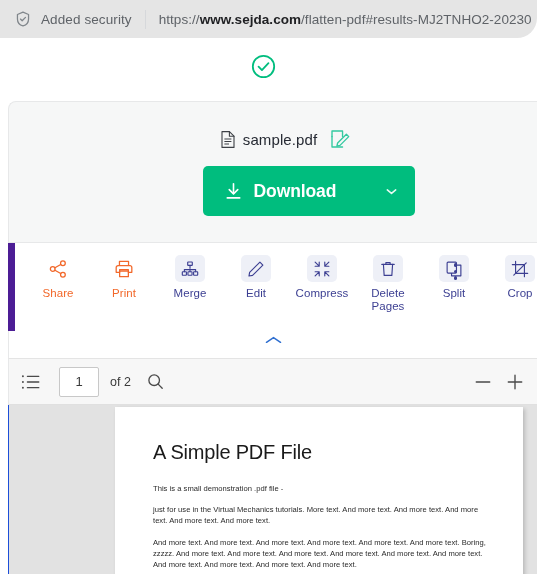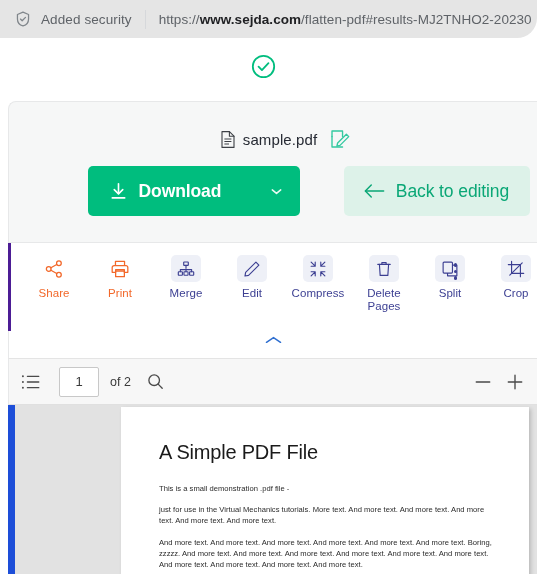--- a/index.html
+++ b/index.html
@@ -81,21 +81,21 @@
     height: 50px; background: #ddf2e9; border-radius: 5px;
     padding: 0 20px; margin-left: 44px; border: none; cursor: pointer;
     min-width: 186px;
   }
   .back-arrow { width: 21px; height: 16px; margin-right: 11px; flex: 0 0 auto; }
   .back-label { font-size: 17.5px; color: #0aa776; letter-spacing: -.1px; white-space: nowrap; }
 
   
   .tool-strip {
     position: absolute; left: 8px; top: 243px; width: 455px; height: 88px;
-    background: #ffffff; border-left: 3px solid #4c1d95;
+    background: #ffffff; border-left: 7px solid #4c1d95;
     display: flex; align-items: flex-start;
   }
   .tool-scroll { display: flex; align-items: flex-start; padding-left: 10px; padding-top: 12px; }
   .tool {
     width: 66px; display: flex; flex-direction: column; align-items: center;
     cursor: pointer; flex: 0 0 auto;
   }
   .tool-ico {
     width: 30px; height: 27px; display: flex; align-items: center; justify-content: center;
     border-radius: 5px; margin-bottom: 5px;
@@ -137,21 +137,21 @@
   .search-icon { width: 17px; height: 17px; margin-left: 16px; cursor: pointer; }
   .vb-right { margin-left: auto; display: flex; align-items: center; padding-right: 6px; }
   .zoom-btn {
     width: 32px; height: 32px; display: flex; align-items: center; justify-content: center;
     cursor: pointer;
   }
 
   
   .viewer {
     position: absolute; left: 8px; top: 405px; width: 529px; height: 169px;
-    background: #e2e2e2; border-left: 7px solid #1d4ed8; overflow: hidden;
+    background: #e2e2e2; border-left: 1px solid #1d4ed8; overflow: hidden;
   }
   .pdf-page {
     position: absolute; left: 106px; top: 2px; width: 408px; height: 520px;
     background: #ffffff;
     box-shadow: 2px 2px 4px rgba(0,0,0,.18);
   }
   .pdf-inner { padding: 34px 32px 0 38px; }
   .pdf-title {
     font-family: "Liberation Sans", sans-serif;
     font-size: 20px; color: #1a1a1a; letter-spacing: -.2px; margin-bottom: 19px;
@@ -220,29 +220,20 @@
           </svg>
         </span>
         <span class="dl-label">Download</span>
         <span class="dl-caret">
           <svg viewBox="0 0 12 8" width="11" height="7" fill="none" stroke="#e8faf2" stroke-width="1.8" stroke-linecap="round" stroke-linejoin="round">
             <path d="M1.2 2.2L6 6.2l4.8-4"></path>
           </svg>
         </span>
       </div>
 
-      <div class="btn-back">
-        <span class="back-arrow">
-          <svg viewBox="0 0 22 16" width="21" height="16" fill="none" stroke="#0aa776" stroke-width="1.5" stroke-linecap="round" stroke-linejoin="round">
-            <path d="M20.6 8H1.6"></path>
-              <path d="M7.6 1.8L1.4 8l6.2 6.2"></path>
-          </svg>
-        </span>
-        <span class="back-label">Back to editing</span>
-      </div>
     </div>
   </div>
 
   <div class="tool-strip">
     <div class="tool-scroll">
 
       <div class="tool">
         <span class="tool-ico">
           <svg viewBox="0 0 22 22" width="20" height="20" fill="none" stroke="#f2682a" stroke-width="1.4">
             <circle cx="16.4" cy="4.6" r="2.6"></circle>

